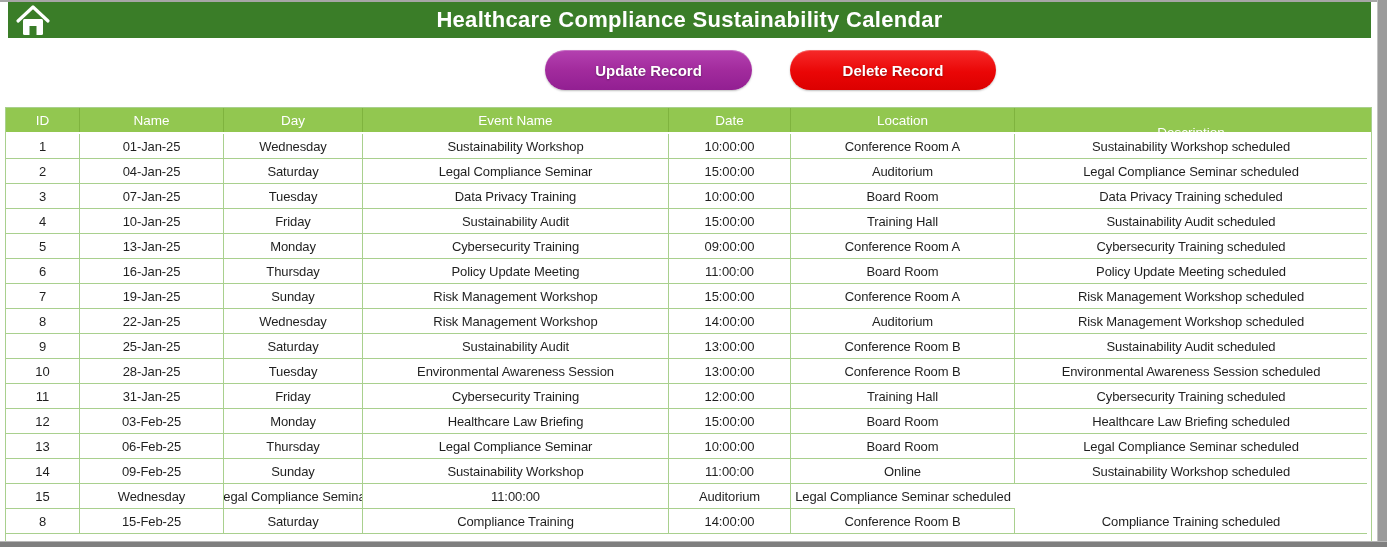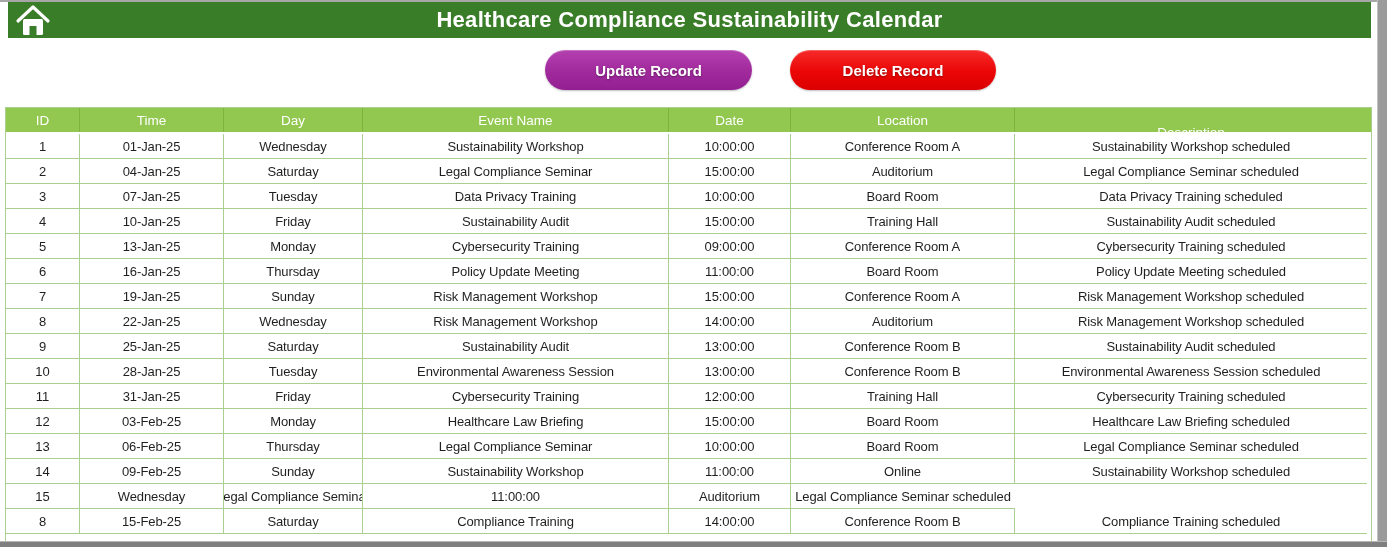--- a/index.html
+++ b/index.html
@@ -75,21 +75,21 @@
     </div>
     <div class="title">Healthcare Compliance Sustainability Calendar</div>
   </div>
 
   <div class="btn btn-update">Update Record</div>
   <div class="btn btn-delete">Delete Record</div>
 
   <div class="table">
     <div class="grid-row thead">
       <div class="hcell">ID</div>
-      <div class="hcell">Time</div>
+      <div class="hcell">Name</div>
       <div class="hcell">Day</div>
       <div class="hcell">Event Name</div>
       <div class="hcell">Date</div>
       <div class="hcell">Location</div>
       <div class="hcell">Description</div>
     </div>
     <div id="table-body">
         <div class="grid-row trow">
     <div class="cell">1</div>
     <div class="cell">01-Jan-25</div>

